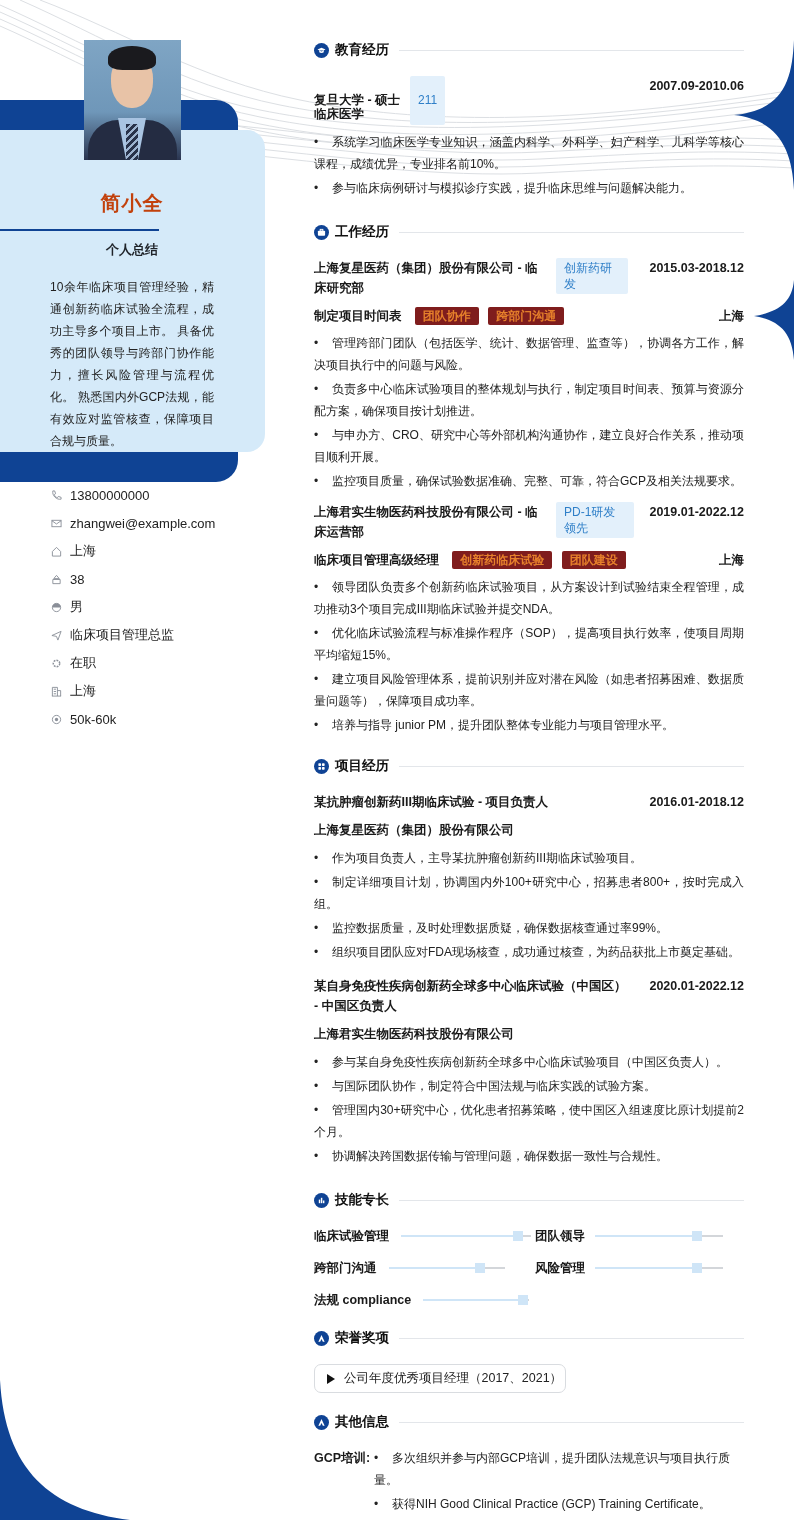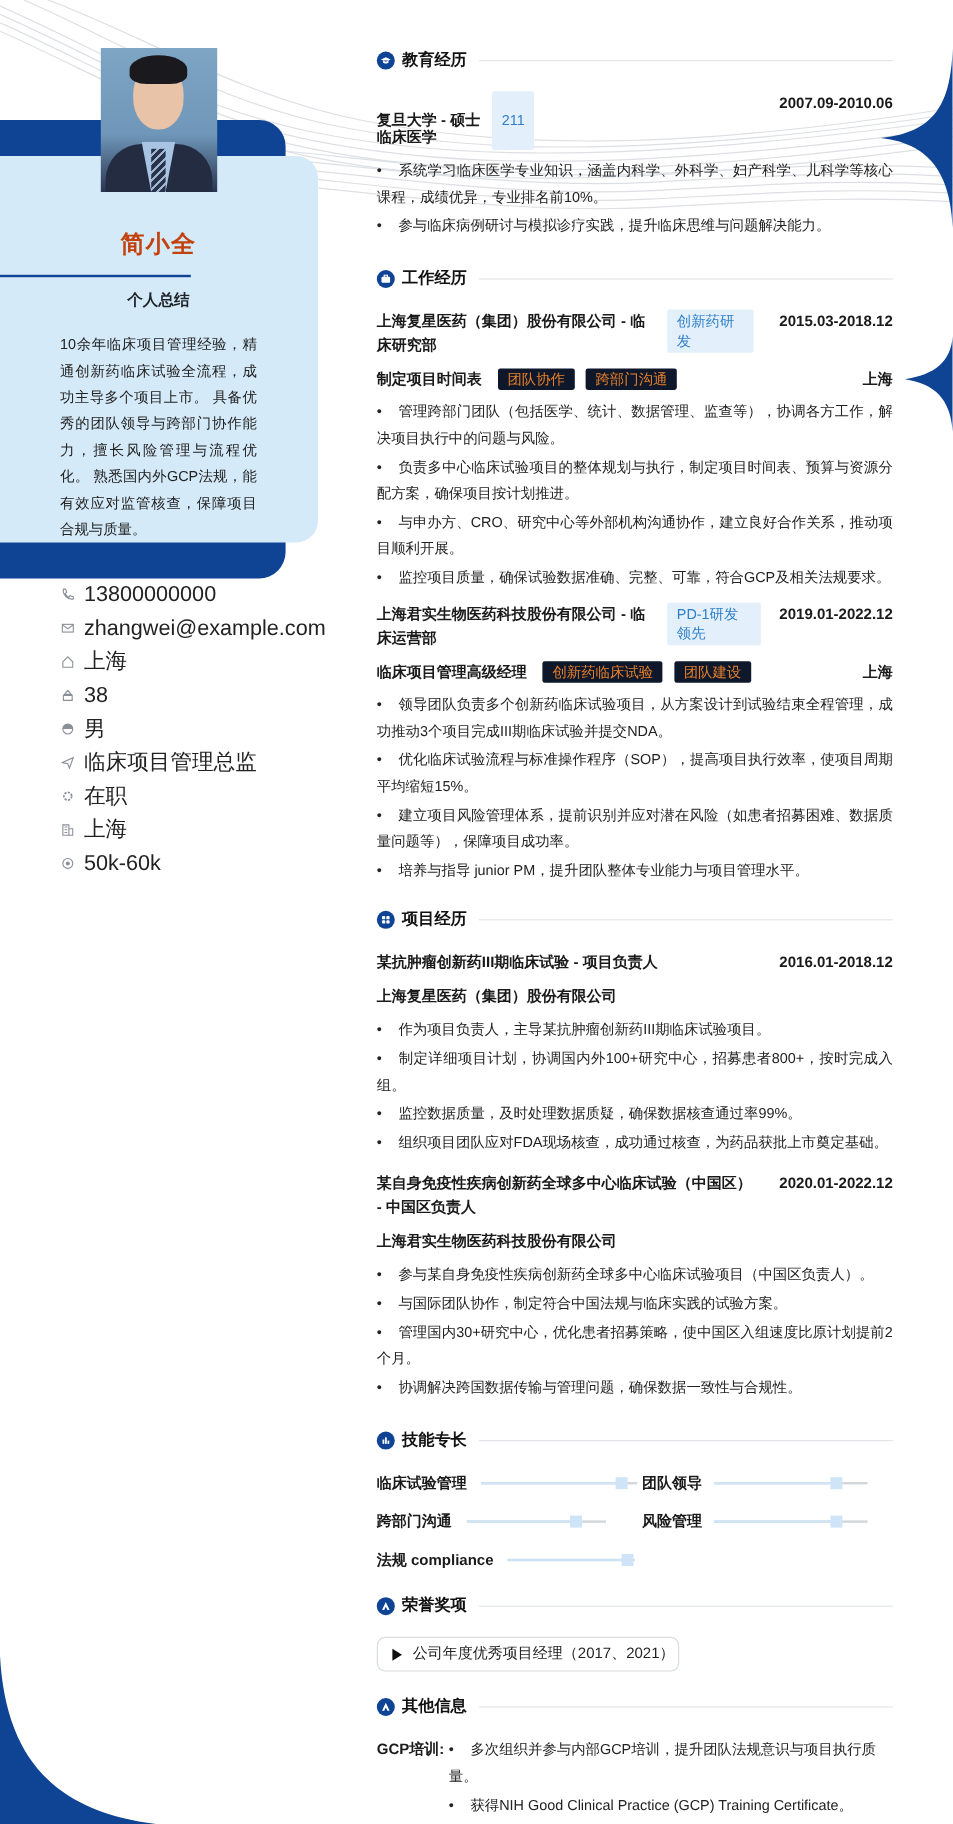--- a/index.html
+++ b/index.html
@@ -22,37 +22,37 @@
   .photo .suit { position: absolute; left: 4px; top: 80px; width: 89px; height: 50px; background: #242c42; border-radius: 30px 30px 0 0; }
   .photo .shirt { position: absolute; left: 34px; top: 78px; width: 28px; height: 44px; background: #a9c4e2; clip-path: polygon(0 0,100% 0,70% 100%,30% 100%); }
   .photo .tie { position: absolute; left: 42px; top: 84px; width: 12px; height: 40px; background: repeating-linear-gradient(135deg,#28324a 0 3px,#9db3cf 3px 5px); }
 
   .name { position: absolute; left: 0; width: 264px; top: 190px; text-align: center; font-size: 20px; font-weight: 700; color: #c2410c; z-index: 3; letter-spacing: 1px; }
   .name-rule { position: absolute; left: 0; top: 229px; width: 159px; height: 2px; background: #0f4394; z-index: 3; }
   .summary-title { position: absolute; left: 0; width: 264px; top: 241px; text-align: center; font-size: 13px; font-weight: 700; z-index: 3; }
   .summary { position: absolute; left: 50px; top: 276px; width: 164px; font-size: 12px; line-height: 22px; color: #222; z-index: 3; text-align: justify; }
 
   .contacts { position: absolute; left: 50px; top: 481px; width: 240px; z-index: 3; }
-  .contact { display: flex; align-items: center; height: 28px; font-size: 18px; color: #222; }
+  .contact { display: flex; align-items: center; height: 28px; font-size: 13px; color: #222; }
   .contact .ic { width: 12px; height: 12px; margin-right: 8px; color: #8a8f98; font-size: 10px; line-height: 12px; text-align: center; display: inline-flex; align-items: center; justify-content: center; }
   .contact .ic svg { width: 11px; height: 11px; }
 
   
   .main { position: absolute; left: 314px; top: 0; width: 430px; z-index: 3; }
   .sec-head { position: absolute; left: 0; width: 430px; display: flex; align-items: center; height: 20px; }
   .sec-icon { width: 15px; height: 15px; border-radius: 50%; background: #0f4394; display: inline-flex; align-items: center; justify-content: center; margin-right: 6px; }
   .sec-icon svg { width: 9px; height: 9px; }
   .sec-title { font-size: 13.5px; font-weight: 700; color: #111; white-space: nowrap; }
   .sec-line { flex: 1; height: 1px; background: #e3e6ea; margin-left: 10px; }
 
   .row { position: absolute; left: 0; width: 430px; display: flex; justify-content: space-between; align-items: flex-start; }
   .bold { font-weight: 700; font-size: 12.5px; color: #1a1a1a; line-height: 20px; }
   .date { font-weight: 700; font-size: 12.5px; color: #1a1a1a; white-space: nowrap; line-height: 20px; }
   .tag-blue { display: inline-block; background: #e3f0fb; color: #2f7fc8; font-size: 12px; padding: 16px 8px; line-height: 17px; font-weight: 400; border-radius: 2px; }
-  .tag-orange { display: inline-block; background: #0f172a; color: #e6802b; font-size: 12px; padding: 0 8px; line-height: 18px; font-weight: 400; margin-left: 6px; border-radius: 2px; }
+  .tag-orange { display: inline-block; background: #7f1d1d; color: #e6802b; font-size: 12px; padding: 0 8px; line-height: 18px; font-weight: 700; margin-left: 6px; border-radius: 2px; }
 
   .bullets { position: absolute; left: 0; width: 430px; list-style: none; }
   .bullets li { font-size: 12px; line-height: 22px; color: #222; margin-bottom: 2px; text-align: justify; }
   .bullets li::before { content: "•"; display: inline-block; width: 18px; text-indent: 0; color: #222; }
 
   
   .skill { position: absolute; display: flex; align-items: center; height: 20px; font-size: 12.5px; font-weight: 700; color: #1a1a1a; }
   .slider { position: relative; height: 2px; background: #d3d6da; margin-left: 12px; }
   .slider .fill { position: absolute; left: 0; top: 0; height: 2px; background: #cfe5f7; }
   .slider .knob { position: absolute; top: -4px; width: 10px; height: 10px; background: #cfe5f7; }

